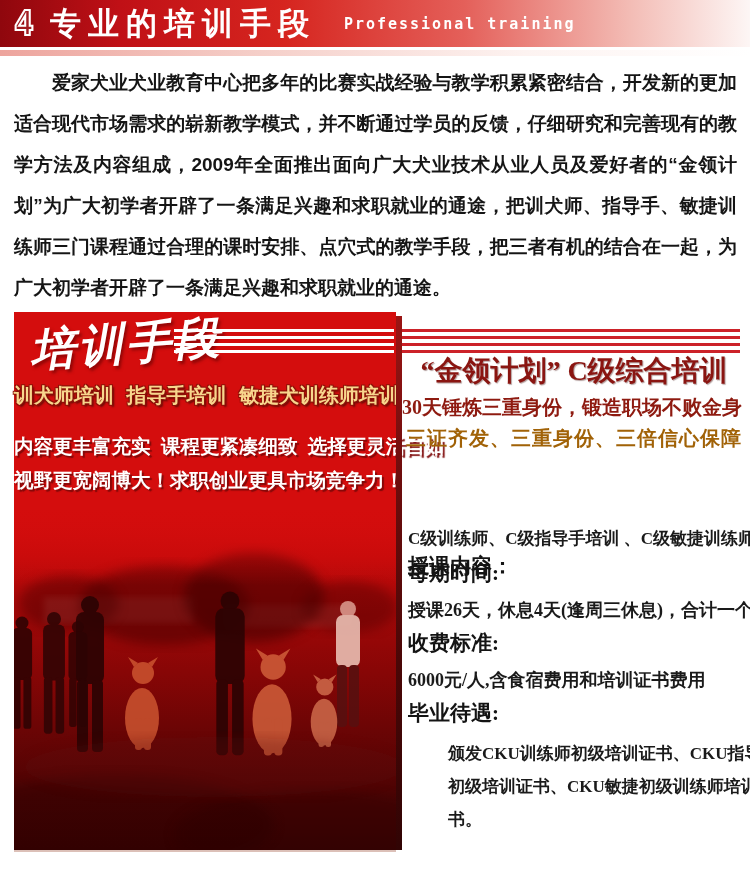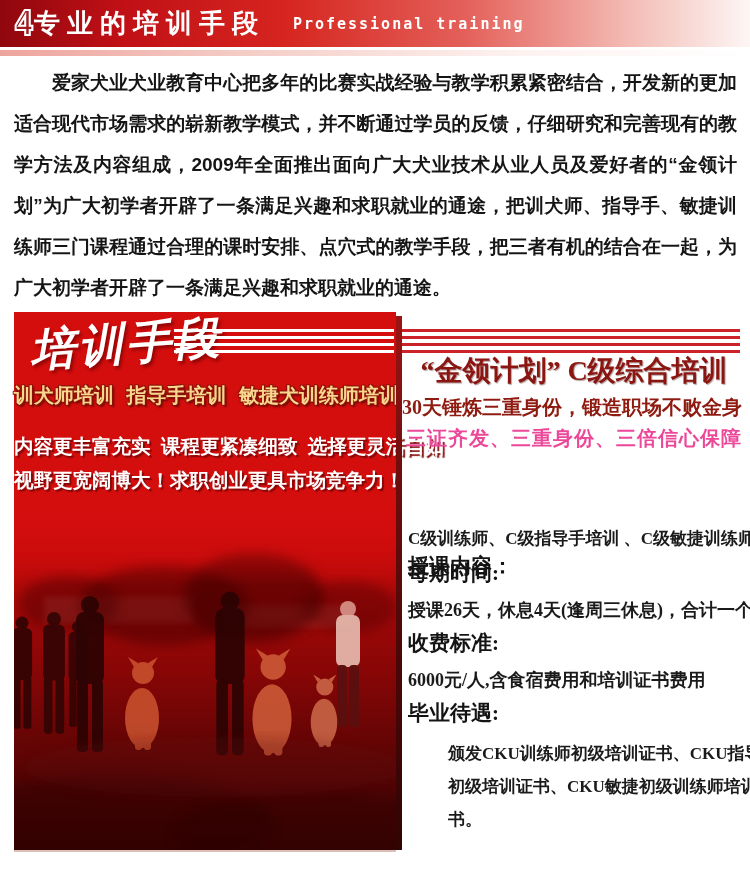--- a/index.html
+++ b/index.html
@@ -5,21 +5,21 @@
   html,body{margin:0;padding:0;background:#fff;}
   .page{position:relative;width:750px;height:869px;background:#fff;overflow:hidden;
         font-family:"Liberation Sans",sans-serif;}
 
   
   .header-bar{position:absolute;left:0;top:0;width:750px;height:47px;
     background:linear-gradient(90deg,#8f070d 0%,#c01016 16%,#d6251f 38%,#e4605a 62%,#f3bcb5 84%,#fdf6f5 100%);
     display:flex;align-items:center;}
   .header-num{margin-left:14px;font-family:"DejaVu Sans Mono",monospace;font-size:33px;font-weight:bold;
     color:rgba(255,255,255,0.08);-webkit-text-stroke:2px #ffffff;line-height:1;}
-  .header-title{color:#fff;font-size:26px;font-weight:bold;letter-spacing:7px;white-space:nowrap;}
+  .header-title{margin-left:16px;color:#fff;font-size:31px;font-weight:bold;letter-spacing:7px;white-space:nowrap;}
   .header-sub{margin-left:28px;color:#fff;font-family:"DejaVu Sans Mono",monospace;font-size:15px;
     font-weight:bold;letter-spacing:2px;white-space:nowrap;}
   .header-strip{position:absolute;left:0;top:50px;width:750px;height:6px;
     background:linear-gradient(90deg,#eda49d 0%,#f5cfc9 35%,#fdf3f1 70%,#fff 100%);}
 
   
   .intro{position:absolute;left:14px;top:62px;width:723px;font-size:19px;line-height:41px;
     color:#151515;font-weight:bold;text-align:justify;text-indent:2em;}
 
   
@@ -47,21 +47,21 @@
   
   .right-panel{position:absolute;left:402px;top:312px;width:344px;height:538px;
     font-family:"Liberation Serif",serif;}
   .stripes-red{position:absolute;left:0;top:17px;width:338px;height:25px;
     background:repeating-linear-gradient(180deg,#cc2229 0 3px,transparent 3px 7px);}
   .rp-title{position:absolute;left:0;top:40px;width:100%;text-align:center;font-size:28px;
     font-weight:bold;color:#8a1511;white-space:nowrap;text-shadow:1px 1px 1px rgba(60,8,6,0.4);}
   .rp-sub1{position:absolute;left:0;top:82px;width:100%;text-align:left;font-size:20px;
     font-weight:bold;color:#8e1a10;white-space:nowrap;}
   .rp-sub2{position:absolute;left:0;top:113px;width:100%;text-align:center;font-size:20px;
-    font-weight:bold;color:#ec4899;letter-spacing:1px;white-space:nowrap;}
+    font-weight:bold;color:#a16207;letter-spacing:1px;white-space:nowrap;}
   .sec-h{position:absolute;left:6px;font-size:21px;font-weight:bold;color:#141414;white-space:nowrap;}
   .sec-b{position:absolute;left:6px;font-size:17px;font-weight:bold;color:#1a1a1a;white-space:nowrap;}
   .sec-b.wrap{white-space:normal;width:336px;line-height:33px;margin-left:40px;}
   .h0{top:192px;margin-top:48px;} .b0{top:215px;}
   .h1{top:247px;} .b1{top:286px;font-size:18px;}
   .h2{top:317px;} .b2{top:356px;font-size:18px;}
   .h3{top:387px;} .b3{top:425px;}
 </style>
 </head>
 <body>

